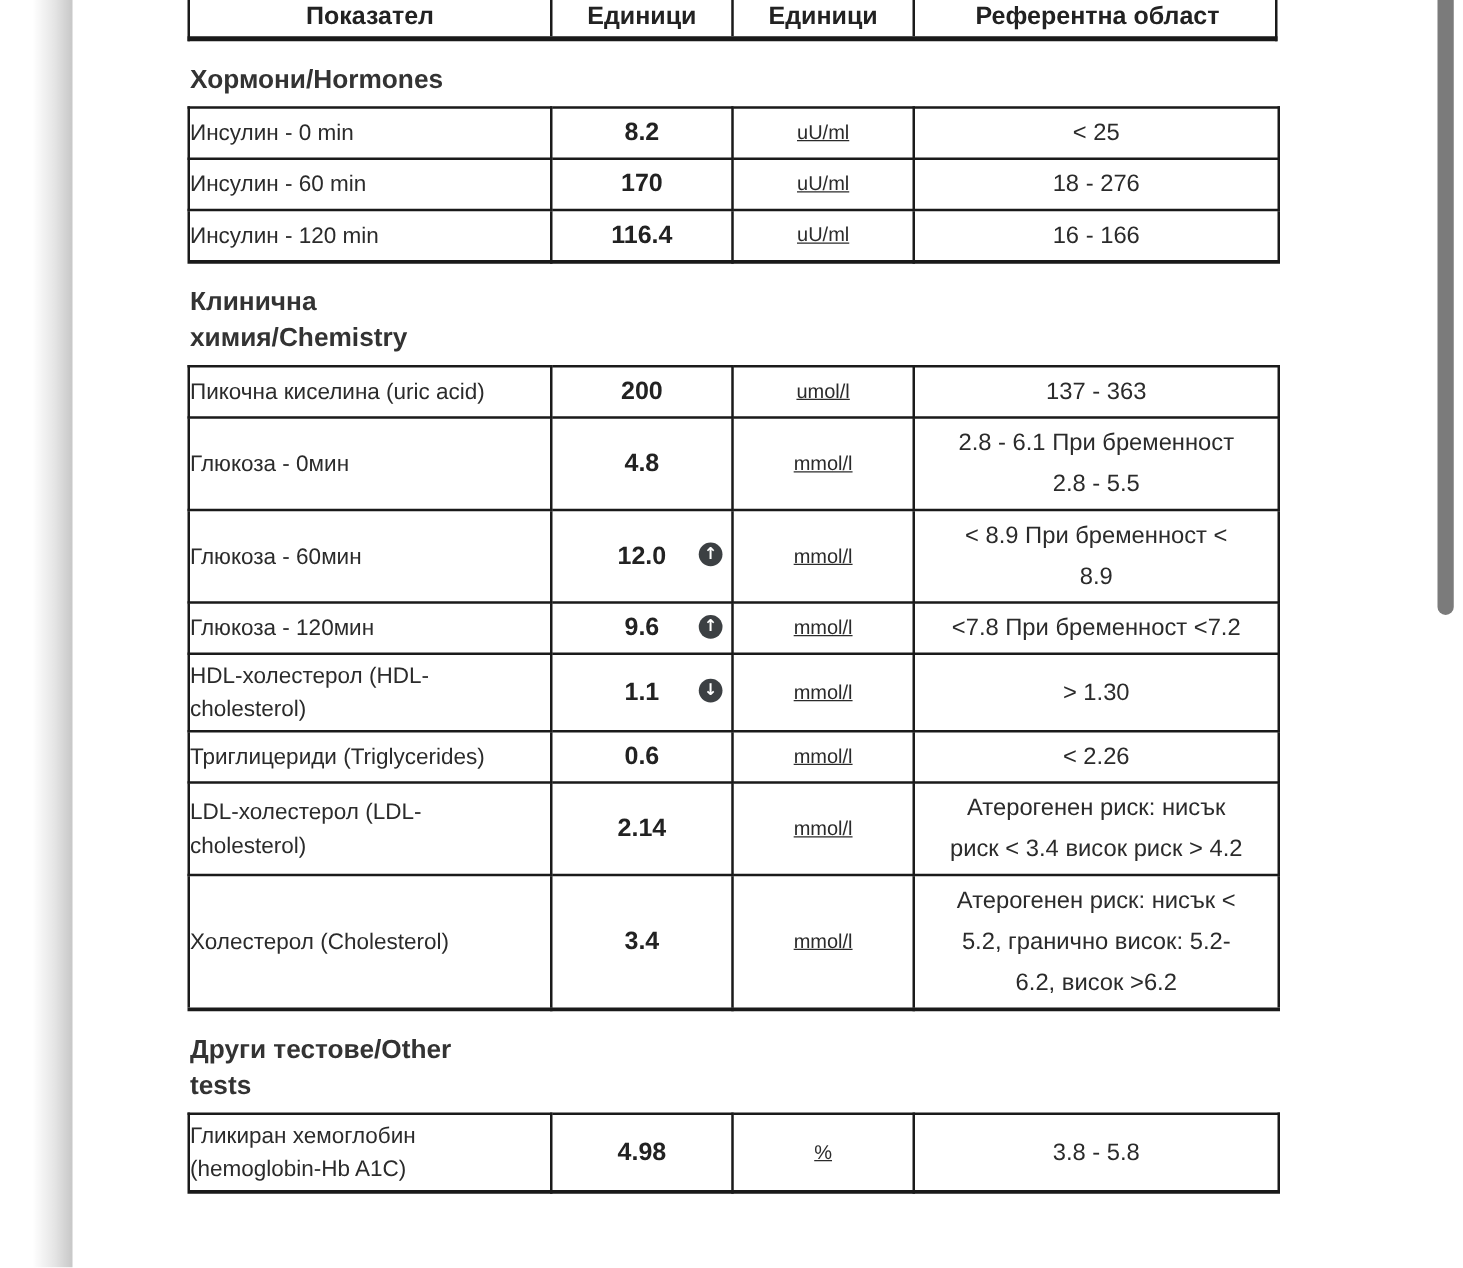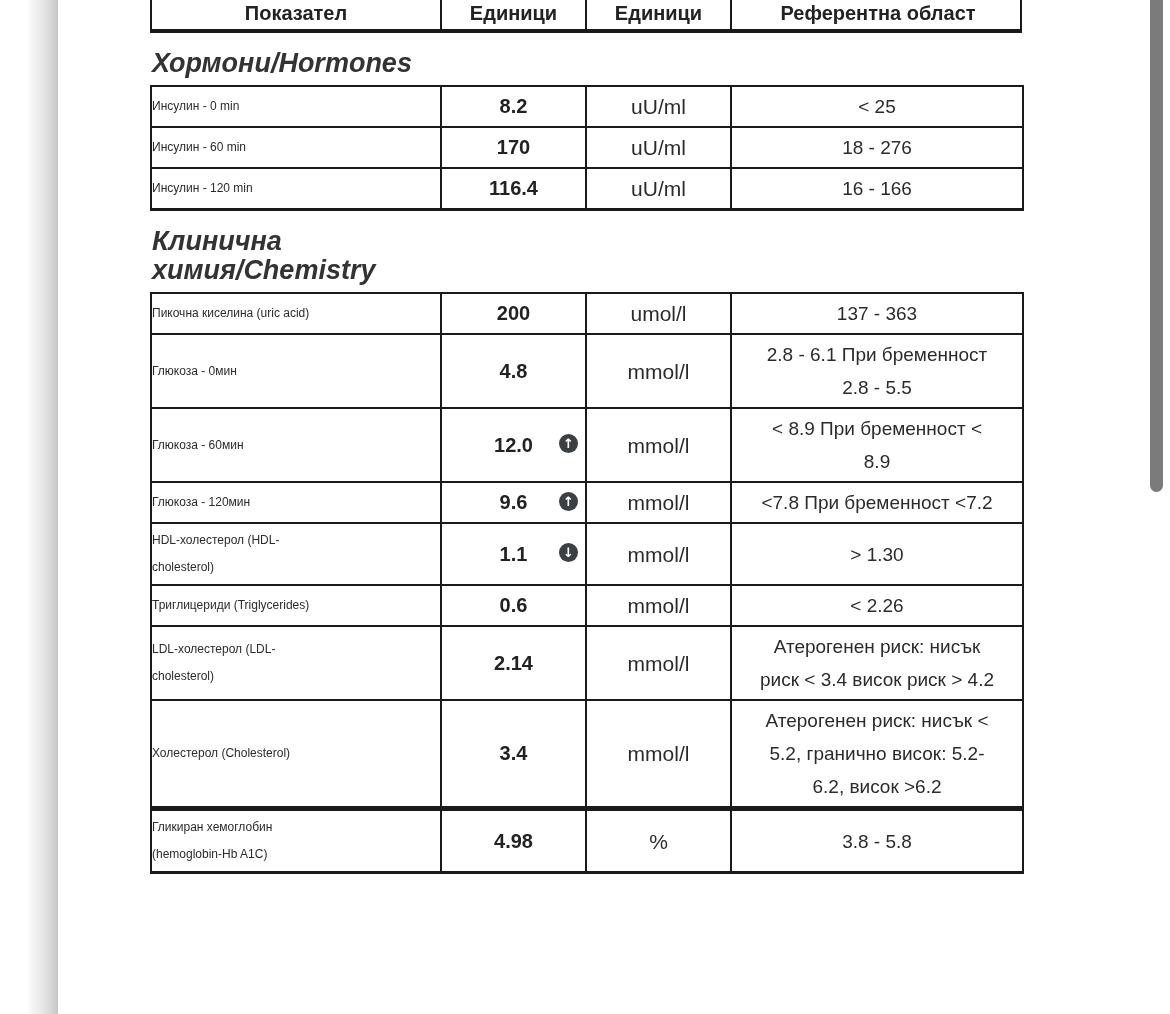--- a/index.html
+++ b/index.html
@@ -40,50 +40,50 @@
   }
   .header-cell {
     display: flex; align-items: center; justify-content: center;
     font-size: 20px; font-weight: bold; color: #222;
     border-right: 2px solid #1a1a1a;
     padding-bottom: 2px;
   }
   .header-cell:last-child { border-right: none; }
 
   .section-title {
-    font-size: 27px; font-weight: bold; font-style: italic;
+    font-size: 21px; font-weight: bold; 
     color: #333; line-height: 29px;
     margin: 16px 2px 7px 2px;
     white-space: pre-line;
   }
 
   table.lab-table {
     border-collapse: collapse;
     width: 872px;
     table-layout: fixed;
   }
   table.lab-table { border: 2px solid #1a1a1a; border-bottom-width: 3px; }
   table.lab-table td {
     border: 2px solid #1a1a1a;
     vertical-align: middle;
     padding: 3px 0;
   }
   col.c1 { width: 290px; } col.c2 { width: 145px; }
   col.c3 { width: 145px; } col.c4 { width: 292px; }
 
   td.name {
-    font-size: 12px; line-height: 27px;
+    font-size: 18px; line-height: 27px;
     padding-left: 8px; padding-right: 6px;
     white-space: pre-line; text-align: left;
   }
   td.result {
     font-size: 20px; font-weight: bold; line-height: 33px;
     text-align: center; color: #222; position: relative;
   }
-  td.unit { font-size: 21px; line-height: 33px; text-align: center; }
+  td.unit { font-size: 16px; line-height: 33px; text-align: center; text-decoration: underline; }
   td.ref  {
     font-size: 19px; line-height: 33px; text-align: center;
     padding-left: 10px; padding-right: 10px; white-space: pre-line; border-radius: 15px;
   }
 
   .flag-icon {
     position: absolute; right: 7px; top: 50%;
     transform: translateY(-58%);
     width: 19px; height: 19px; border-radius: 50%;
     background: #3c4043; color: #ffffff;
@@ -211,20 +211,22 @@
     <td class="unit">mmol/l</td>
     <td class="ref">Атерогенен риск: нисък &lt;
 5.2, гранично висок: 5.2-
 6.2, висок &gt;6.2</td>
   </tr>
 </tbody>
     </table>
   </section>
 
   <section class="lab-section">
+    <h2 class="section-title">Други тестове/Other
+tests</h2>
     <table class="lab-table">
       <colgroup>
               <col class="c1">
               <col class="c2">
               <col class="c3">
               <col class="c4">
             </colgroup>
       <tbody>
   <tr class="lab-row">
     <td class="name">Гликиран хемоглобин

